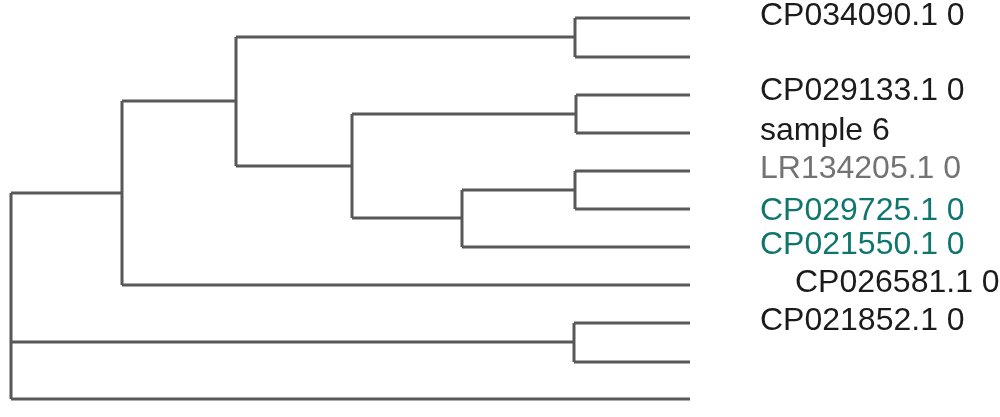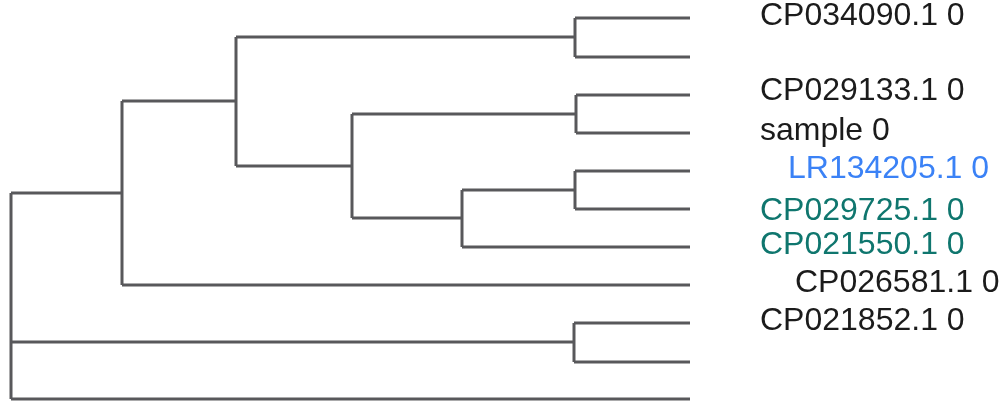--- a/index.html
+++ b/index.html
@@ -71,20 +71,20 @@
       <line x1="462" y1="190" x2="575" y2="190" stroke="#58585b" stroke-width="3" stroke-linecap="butt"></line>
       <line x1="352" y1="218" x2="462" y2="218" stroke="#58585b" stroke-width="3" stroke-linecap="butt"></line>
       <line x1="236" y1="166" x2="352" y2="166" stroke="#58585b" stroke-width="3" stroke-linecap="butt"></line>
       <line x1="122" y1="101" x2="236" y2="101" stroke="#58585b" stroke-width="3" stroke-linecap="butt"></line>
       <line x1="11" y1="193" x2="122" y2="193" stroke="#58585b" stroke-width="3" stroke-linecap="butt"></line>
       <line x1="11" y1="342" x2="574" y2="342" stroke="#58585b" stroke-width="3" stroke-linecap="butt"></line>
     </svg>
   <div class="labels">
     <div class="leaf-label" style="left: 760px; top: -5px; color: rgb(27, 27, 27);">CP034090.1 0</div>
     <div class="leaf-label" style="left: 760px; top: 34px; color: rgb(27, 27, 27); margin-top: 36px;">CP029133.1 0</div>
-    <div class="leaf-label" style="left: 760px; top: 110px; color: rgb(27, 27, 27);">sample 0</div>
-    <div class="leaf-label" style="left: 788px; top: 148px; color: #3b82f6;">LR134205.1 0</div>
+    <div class="leaf-label" style="left: 760px; top: 110px; color: rgb(27, 27, 27);">sample 6</div>
+    <div class="leaf-label" style="left: 760px; top: 148px; color: #737373;">LR134205.1 0</div>
     <div class="leaf-label" style="left: 760px; top: 190px; color: #0f766e;">CP029725.1 0</div>
     <div class="leaf-label" style="left: 760px; top: 224px; color: #0f766e;">CP021550.1 0</div>
     <div class="leaf-label" style="left: 760px; top: 262px; color: rgb(27, 27, 27); margin-left: 35px;">CP026581.1 0</div>
     <div class="leaf-label" style="left: 760px; top: 300px; color: rgb(27, 27, 27);">CP021852.1 0</div>
   </div>
 </div>
 
 </body></html>

